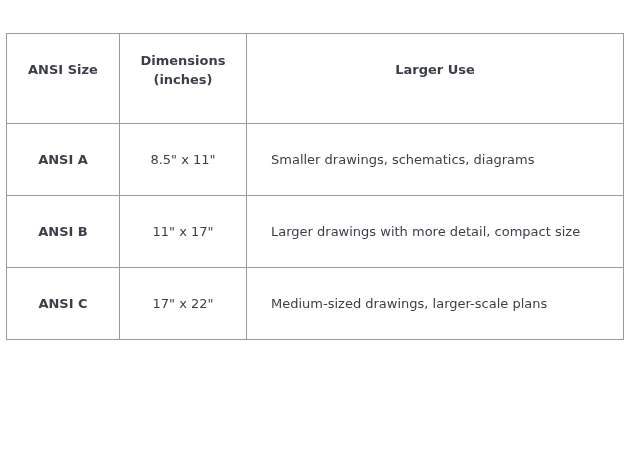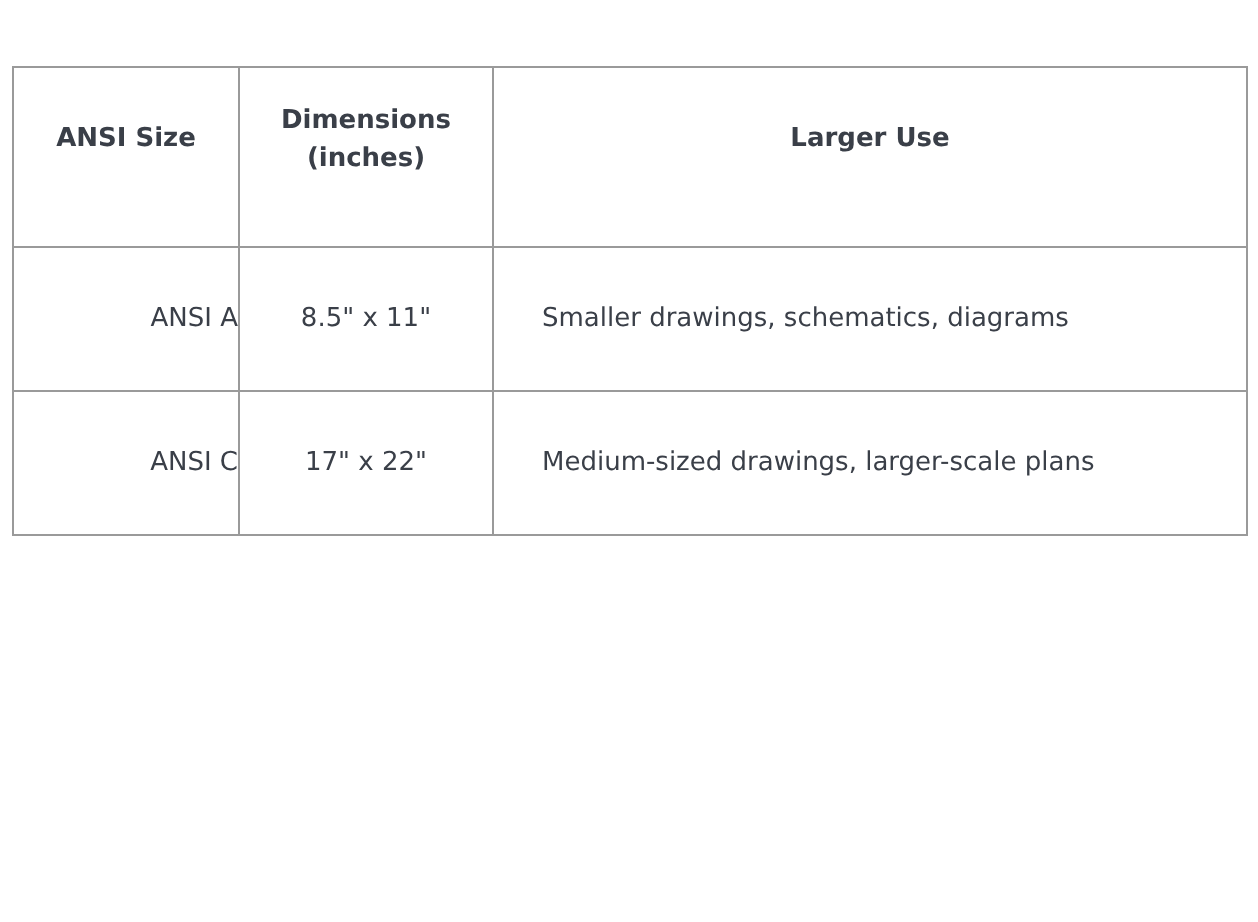--- a/index.html
+++ b/index.html
@@ -35,22 +35,22 @@
       height: 90px;
       text-align: center;
       line-height: 19px;
       padding-bottom: 18px;
       box-sizing: border-box;
     }
     table.ansi td {
       height: 71px;
     }
     table.ansi td.size {
-      font-weight: normal;
-      text-align: right;
+      font-weight: bold;
+      text-align: center;
     }
     table.ansi td.dim {
       text-align: center;
       font-weight: normal;
     }
     table.ansi td.use {
       text-align: left;
       padding-left: 24px;
     }
     col.c1 { width: 113px; }
@@ -81,18 +81,23 @@
       </th>
     </tr>
   </thead>
   <tbody>
     <tr>
       <td class="size">ANSI A</td>
       <td class="dim">8.5" x 11"</td>
       <td class="use">Smaller drawings, schematics, diagrams</td>
     </tr>
     <tr>
+      <td class="size">ANSI B</td>
+      <td class="dim">11" x 17"</td>
+      <td class="use">Larger drawings with more detail, compact size</td>
+    </tr>
+    <tr>
       <td class="size">ANSI C</td>
       <td class="dim">17" x 22"</td>
       <td class="use">Medium-sized drawings, larger-scale plans</td>
     </tr>
   </tbody>
 </table>
 
 </body></html>

